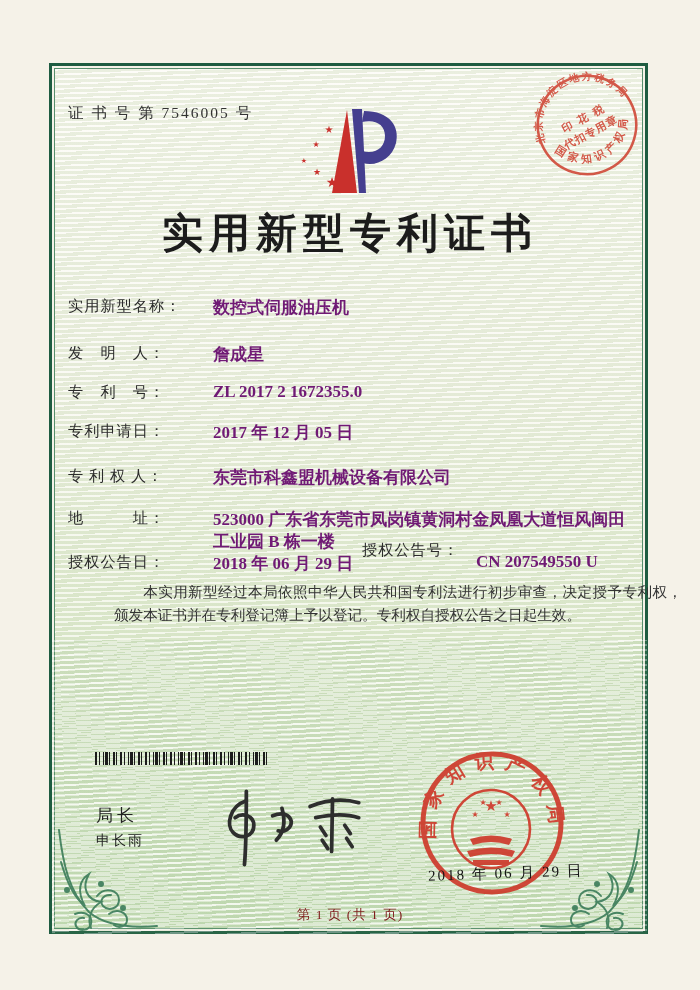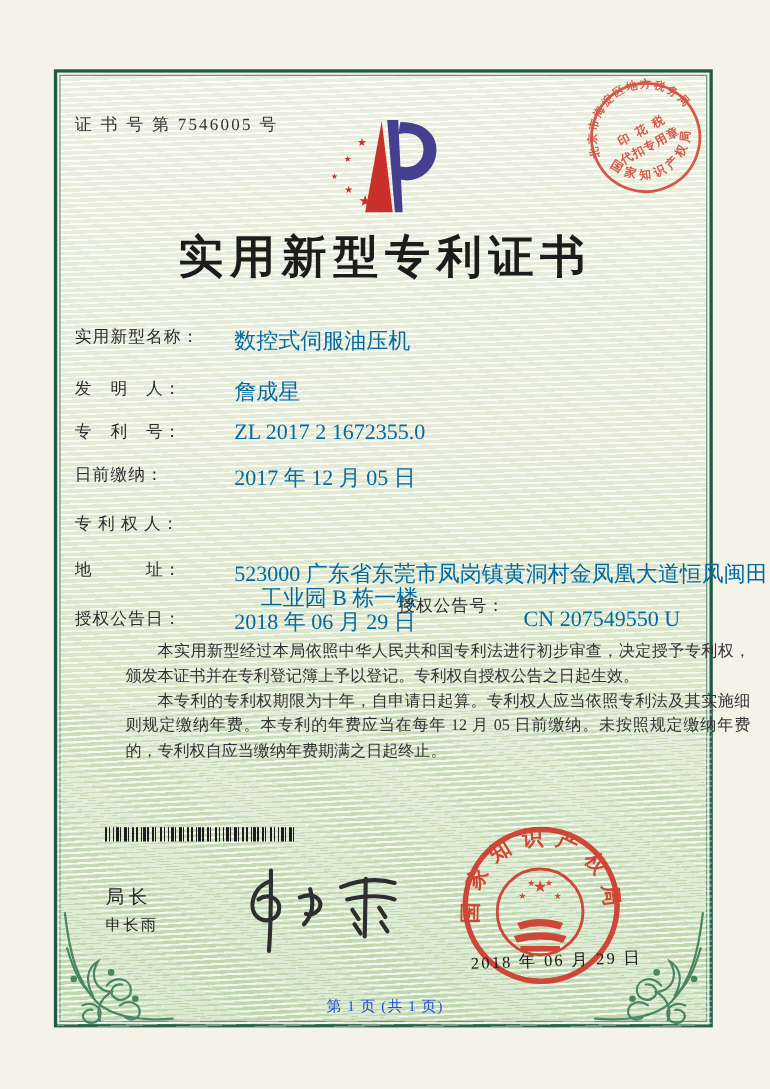--- a/index.html
+++ b/index.html
@@ -14,34 +14,34 @@
           repeating-linear-gradient(178deg, rgba(255,255,255,.55) 0 1.6px, rgba(130,175,120,.14) 1.6px 4.8px),
           linear-gradient(180deg,#fbf9f0 0%,#f4f4e6 38%,#e6eed4 66%,#d9e8c8 88%,#d3e5c2 100%);}
   .bottom-waves{position:absolute;left:52px;top:640px;width:595px;height:294px;
         background:repeating-linear-gradient(176deg, rgba(255,255,255,.65) 0 2px, rgba(120,170,110,.22) 2px 5px);
         opacity:.55;pointer-events:none;}
   .abs{position:absolute;}
   .cert-no{left:68px;top:103px;font-size:15.5px;letter-spacing:2px;color:#333;}
   .title{left:0;top:206px;width:100%;text-align:center;font-size:41px;font-weight:700;
          letter-spacing:6px;color:#1c1c1c;}
   .row-label{font-size:15.2px;letter-spacing:1px;color:#2b2b2b;white-space:nowrap;}
-  .row-value{font-size:20px;color:#0369a1;white-space:nowrap;}
+  .row-value{font-size:17px;color:#701a75;white-space:nowrap;font-weight:bold;}
   .body-text{left:66px;top:581px;width:568px;font-size:14.6px;line-height:22.8px;
          text-align:justify;color:#333;margin-left:48px;}
   .body-text p{margin:0;text-indent:2em;}
   .barcode{left:95px;top:752px;width:174px;height:13px;
      background:repeating-linear-gradient(90deg,
        #1c1c1c 0 2px,transparent 2px 4px,#1c1c1c 4px 5px,transparent 5px 8px,
        #1c1c1c 8px 9px,transparent 9px 10px,#1c1c1c 10px 13px,transparent 13px 14px,
        #1c1c1c 14px 15px,transparent 15px 18px,#1c1c1c 18px 20px,transparent 20px 21px,
        #1c1c1c 21px 22px,transparent 22px 25px);}
   .director-title{left:96px;top:804px;font-size:17px;letter-spacing:4px;color:#222;}
   .director-name{left:96px;top:832px;font-size:14px;letter-spacing:2px;color:#222;}
   .seal-date{left:428px;top:864px;font-size:15px;letter-spacing:2px;color:#161616;transform:rotate(-2deg);}
-  .footer{left:0;top:906px;width:100%;text-align:center;font-size:13.5px;letter-spacing:1px;color:#1d4ed8;}
+  .footer{left:0;top:906px;width:100%;text-align:center;font-size:13.5px;letter-spacing:1px;color:#7f1d1d;}
   .stamp{left:528px;top:66px;transform:rotate(-28deg);}
   .seal{left:416px;top:745px;}
   .logo{left:292px;top:97px;}
   .sig{left:192px;top:783px;}
   .corner-l{left:53px;top:820px;}
   .corner-r{left:537px;top:820px;transform:scaleX(-1);}
 </style>
 </head>
 <body>
 
@@ -110,37 +110,37 @@
 
   <span class="abs row-label" style="left:68px;top:296px;">实用新型名称：</span>
   <span class="abs row-value" style="left:213px;top:296px;">数控式伺服油压机</span>
 
   <span class="abs row-label" style="left:68px;top:343px;">发　明　人：</span>
   <span class="abs row-value" style="left:213px;top:343px;">詹成星</span>
 
   <span class="abs row-label" style="left:68px;top:382px;">专　利　号：</span>
   <span class="abs row-value" style="left:213px;top:382px;">ZL 2017 2 1672355.0</span>
 
-  <span class="abs row-label" style="left:68px;top:421px;">日前缴纳：</span>
+  <span class="abs row-label" style="left:68px;top:421px;">专利申请日：</span>
   <span class="abs row-value" style="left:213px;top:421px;">2017 年 12 月 05 日</span>
 
   <span class="abs row-label" style="left:68px;top:466px;">专 利 权 人：</span>
+  <span class="abs row-value" style="left:213px;top:466px;">东莞市科鑫盟机械设备有限公司</span>
 
   <span class="abs row-label" style="left:68px;top:508px;">地　　　址：</span>
   <span class="abs row-value" style="left:213px;top:508px;">523000 广东省东莞市凤岗镇黄洞村金凤凰大道恒风闽田</span>
-  <span class="abs row-value" style="left:213px;top:530px;margin-left:24px;">工业园 B 栋一楼</span>
+  <span class="abs row-value" style="left:213px;top:530px;">工业园 B 栋一楼</span>
 
   <span class="abs row-label" style="left:68px;top:552px;">授权公告日：</span>
   <span class="abs row-value" style="left:213px;top:552px;">2018 年 06 月 29 日</span>
   <span class="abs row-label" style="left:362px;top:540px;">授权公告号：</span>
   <span class="abs row-value" style="left:476px;top:552px;">CN 207549550 U</span>
 
   <div class="abs body-text">
     <p>本实用新型经过本局依照中华人民共和国专利法进行初步审查，决定授予专利权，颁发本证书并在专利登记簿上予以登记。专利权自授权公告之日起生效。</p>
-    <p>本专利的专利权期限为十年，自申请日起算。专利权人应当依照专利法及其实施细则规定缴纳年费。本专利的年费应当在每年 12 月 05 日前缴纳。未按照规定缴纳年费的，专利权自应当缴纳年费期满之日起终止。</p>
   </div>
 
   <div class="abs barcode"></div>
 
   <div class="abs director-title">局长</div>
   <div class="abs director-name">申长雨</div>
 
   <svg class="abs sig" width="178" height="90" viewBox="0 0 190 90">
     <g fill="none" stroke="#2e2e2e" stroke-width="4" stroke-linecap="round" stroke-linejoin="round">
       <path d="M58,16 C40,22 36,42 44,50 C52,58 66,54 66,42 C66,32 54,28 46,34"></path>

